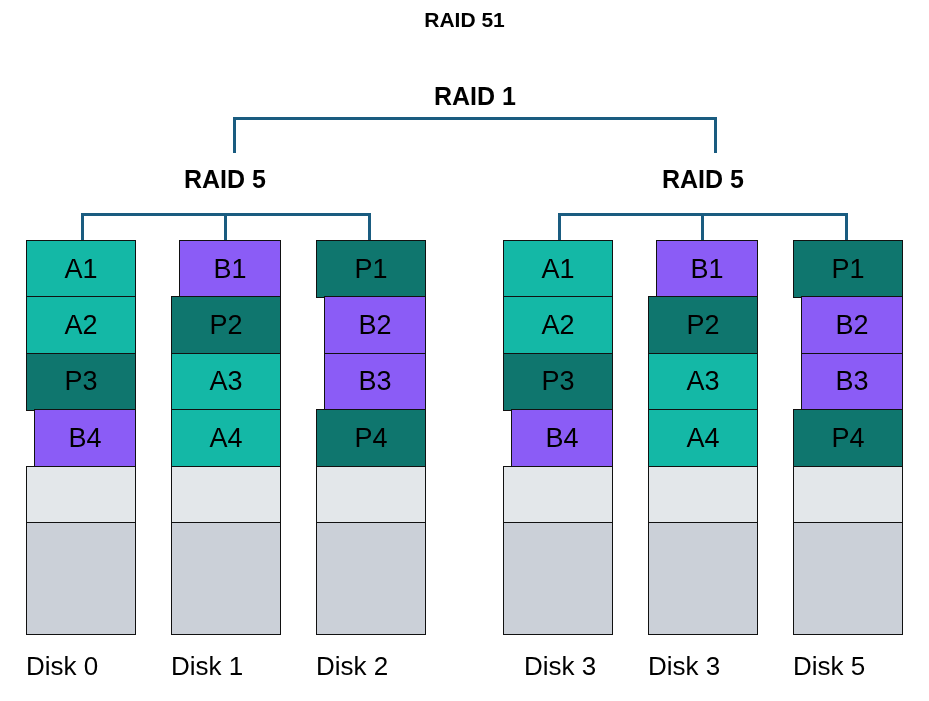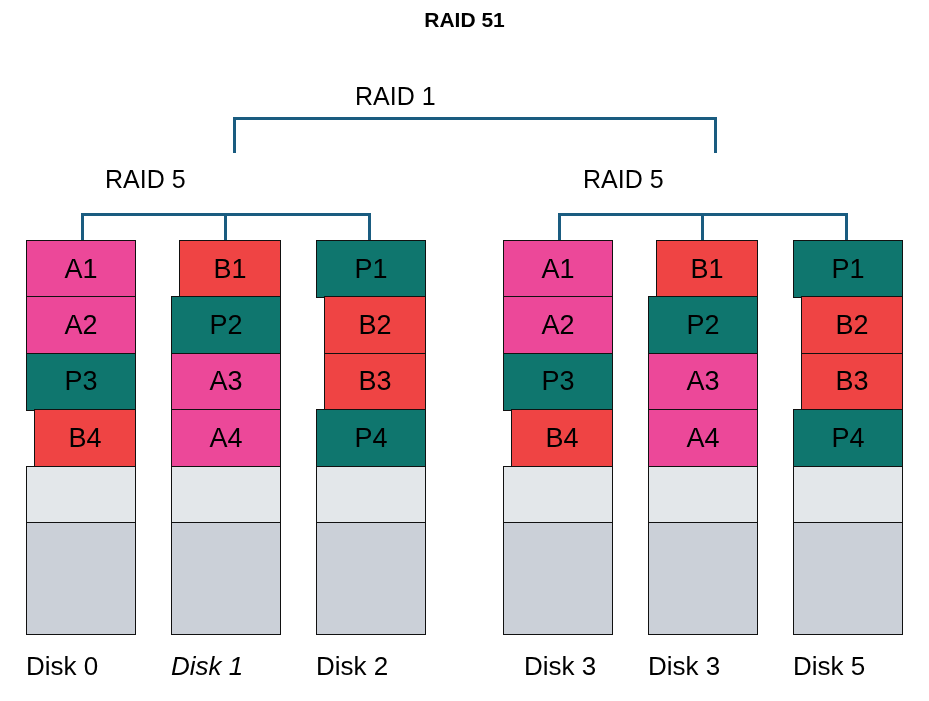--- a/index.html
+++ b/index.html
@@ -18,23 +18,23 @@
 
   
   #chart-title{
     left:0;top:8px;width:929px;
     text-align:center;
     font-size:21px;font-weight:bold;color:#000;
     letter-spacing:0px;
     line-height:24px;
   }
   .level-label{
-    text-align:left;
+    text-align:center;
     font-size:25px;
-    font-weight:400;
+    font-weight:700;
     color:#000;
     line-height:30px;
     white-space:nowrap;
   }
   #raid1-label{left:355px;top:81px;width:240px;}
   #raid5-left-label{left:105px;top:164px;width:240px;}
   #raid5-right-label{left:583px;top:164px;width:240px;}
 
   
   .bracket{position:absolute;}
@@ -60,22 +60,22 @@
     display:flex;align-items:center;justify-content:center;
     font-size:27px;
     color:#000000;
     line-height:1;
   }
   .cell:first-child{margin-top:0;}
   .cell.data{height:58px;}
   .cell.spare{height:58px;}
   .cell.free{height:113px;}
 
-  .c-yellow{background:#ec4899;}
-  .c-green {background:#ef4444;margin-left:8px;}
+  .c-yellow{background:#14b8a6;}
+  .c-green {background:#8b5cf6;margin-left:8px;}
   .c-red   {background:#0f766e;}
   .c-light {background:#e3e7ea;}
   .c-gray  {background:#cbd0d8;}
 
   .disk-label{
     position:absolute;
     width:140px;
     top:650px;
     font-size:26px;
     color:#000;
@@ -127,21 +127,21 @@
   <div class="disk-label" style="left:26px;">Disk 0</div>
 
   <div class="disk" style="left:171px;">
     <div class="cell data c-green">B1</div>
     <div class="cell data c-red">P2</div>
     <div class="cell data c-yellow">A3</div>
     <div class="cell data c-yellow">A4</div>
     <div class="cell spare c-light"></div>
     <div class="cell free c-gray"></div>
   </div>
-  <div class="disk-label" style="left:171px;font-style:italic;">Disk 1</div>
+  <div class="disk-label" style="left:171px;">Disk 1</div>
 
   <div class="disk" style="left:316px;">
     <div class="cell data c-red">P1</div>
     <div class="cell data c-green">B2</div>
     <div class="cell data c-green">B3</div>
     <div class="cell data c-red">P4</div>
     <div class="cell spare c-light"></div>
     <div class="cell free c-gray"></div>
   </div>
   <div class="disk-label" style="left:316px;">Disk 2</div>

